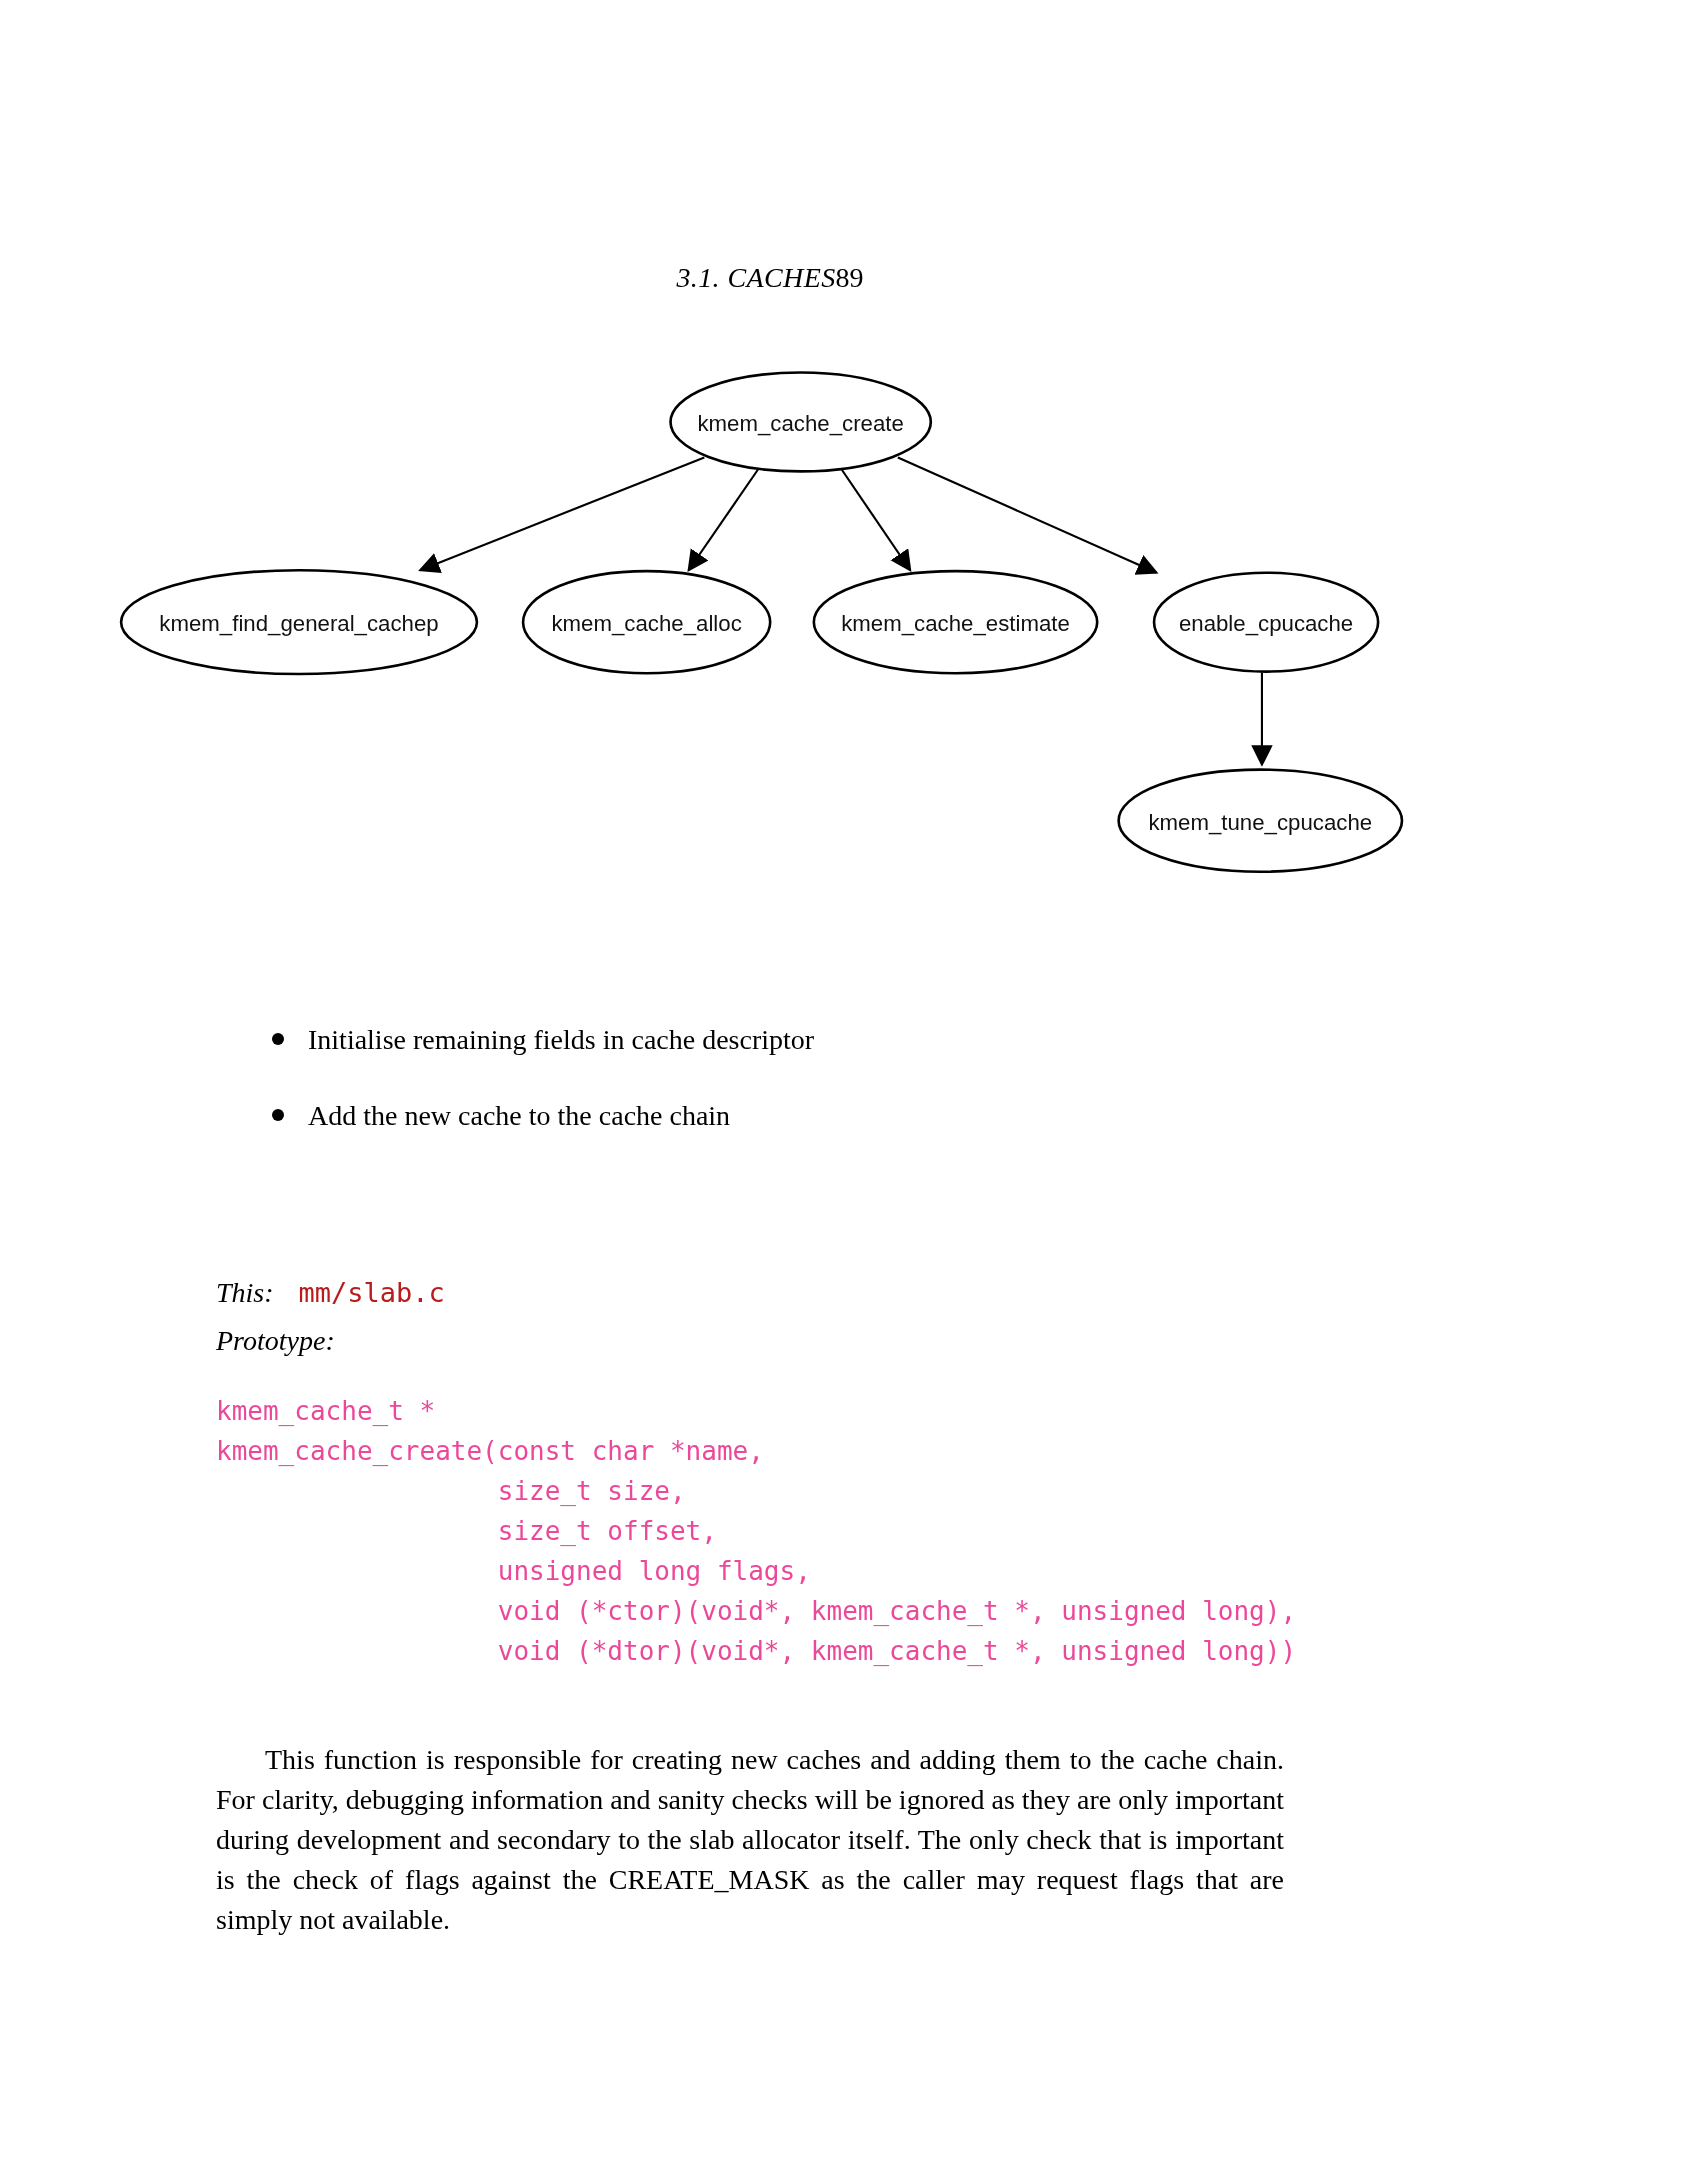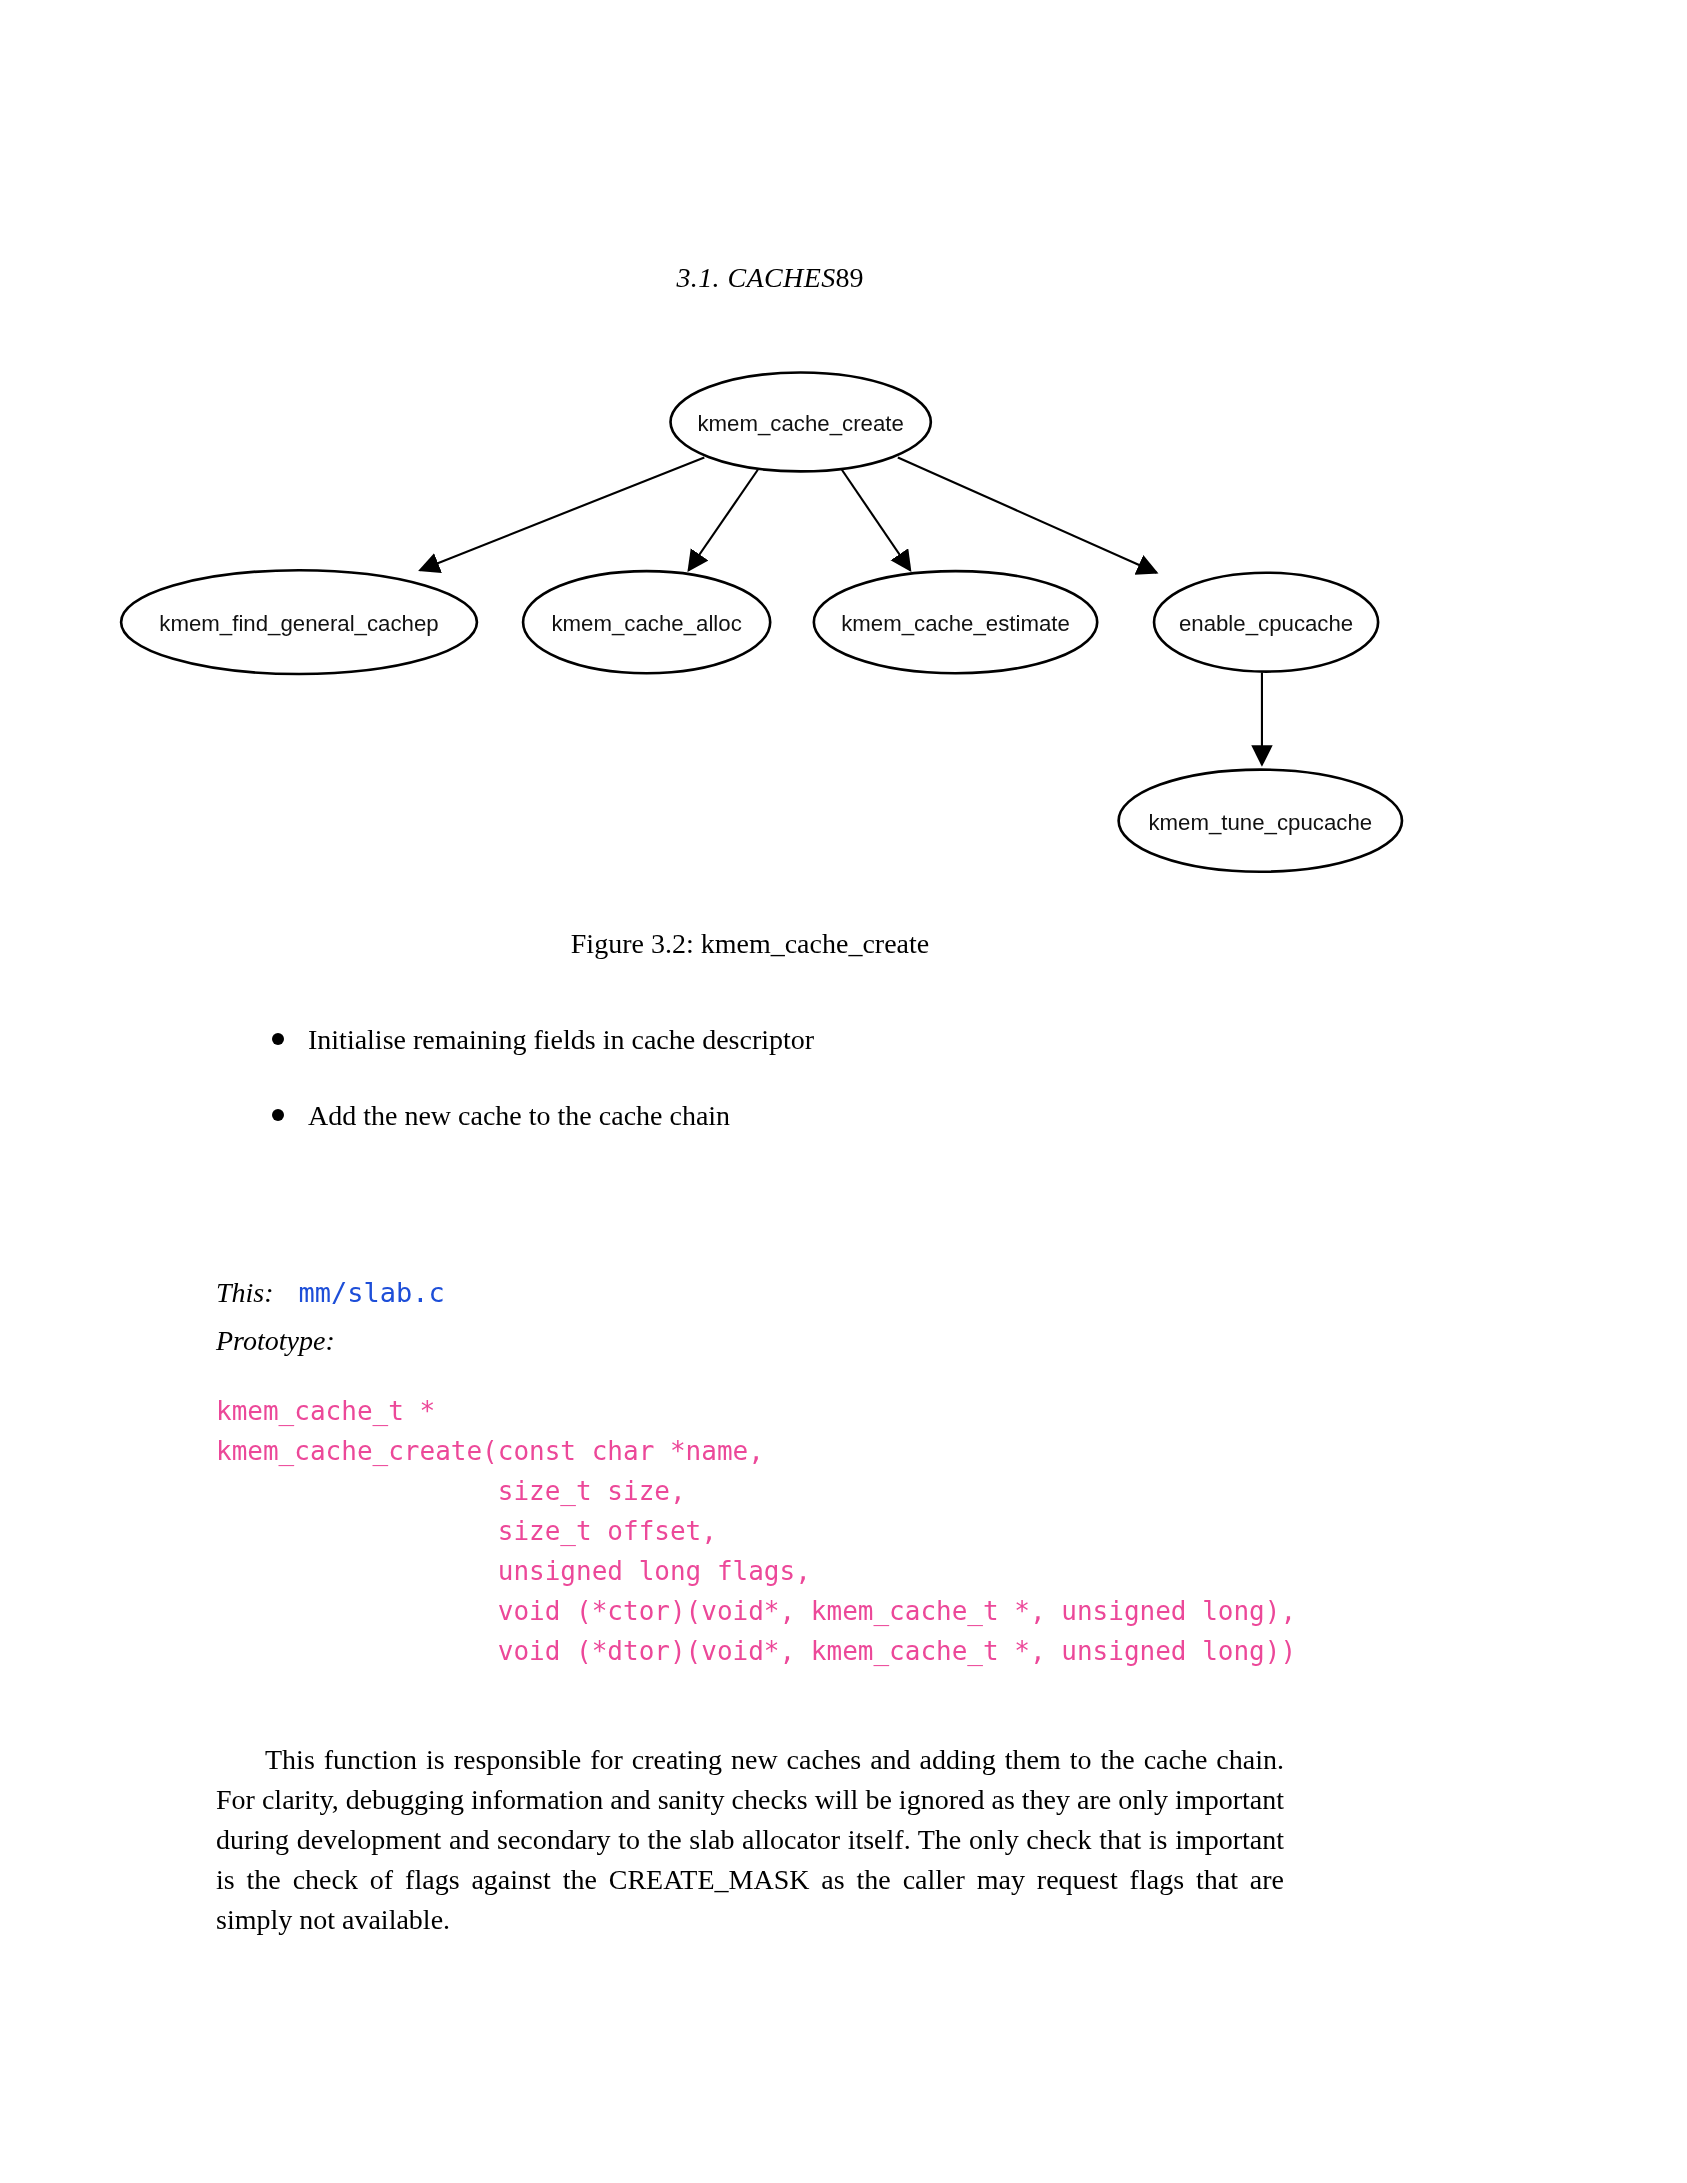--- a/index.html
+++ b/index.html
@@ -93,21 +93,21 @@
   #file-line {
     position: absolute;
     left: 216px;
     top: 1277px;
     font-size: 28px;
   }
   #file-line .lbl { font-style: italic; }
   #file-line .path {
     font-family: "DejaVu Sans Mono", monospace;
     font-size: 27px;
-    color: #1d4ed8;
+    color: #b91c1c;
     margin-left: 25px;
     text-decoration: none;
   }
   #prototype-line {
     position: absolute;
     left: 216px;
     top: 1325px;
     font-size: 28px;
     font-style: italic;
   }
@@ -178,21 +178,20 @@
     <g>
       <ellipse cx="1537" cy="335" rx="136" ry="60"></ellipse>
       <text x="1537" y="339">enable_cpucache</text>
     </g>
     <g>
       <ellipse cx="1530" cy="576" rx="172" ry="62"></ellipse>
       <text x="1530" y="580">kmem_tune_cpucache</text>
     </g>
   </svg>
 
-  <div id="figure-caption">Figure 3.2: kmem_cache_create</div>
 
   <ul id="bullet-list">
     <li>
       <span class="dot"></span>
       <span>Initialise remaining fields in cache descriptor</span>
     </li>
     <li>
       <span class="dot"></span>
       <span>Add the new cache to the cache chain</span>
     </li>

